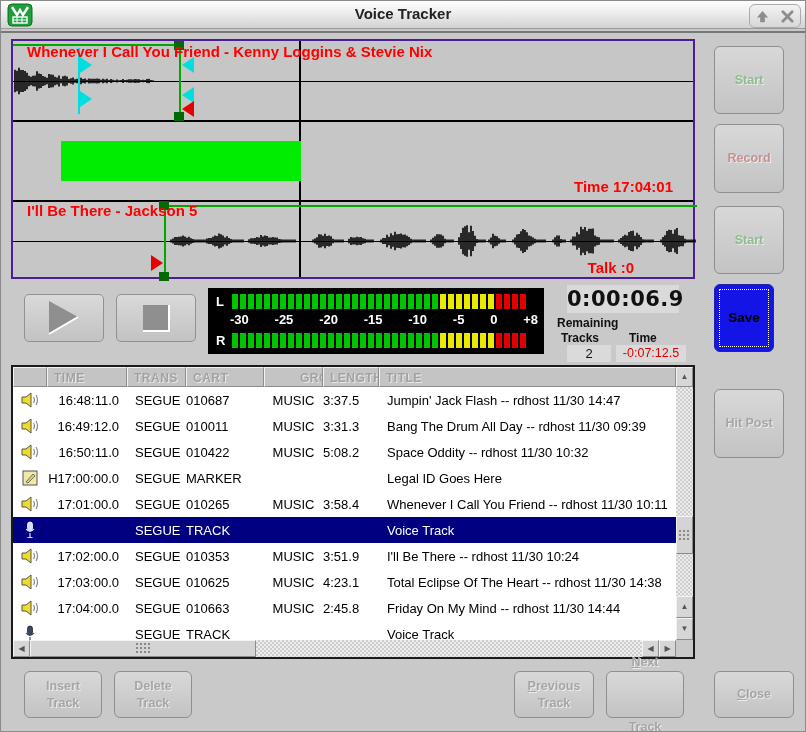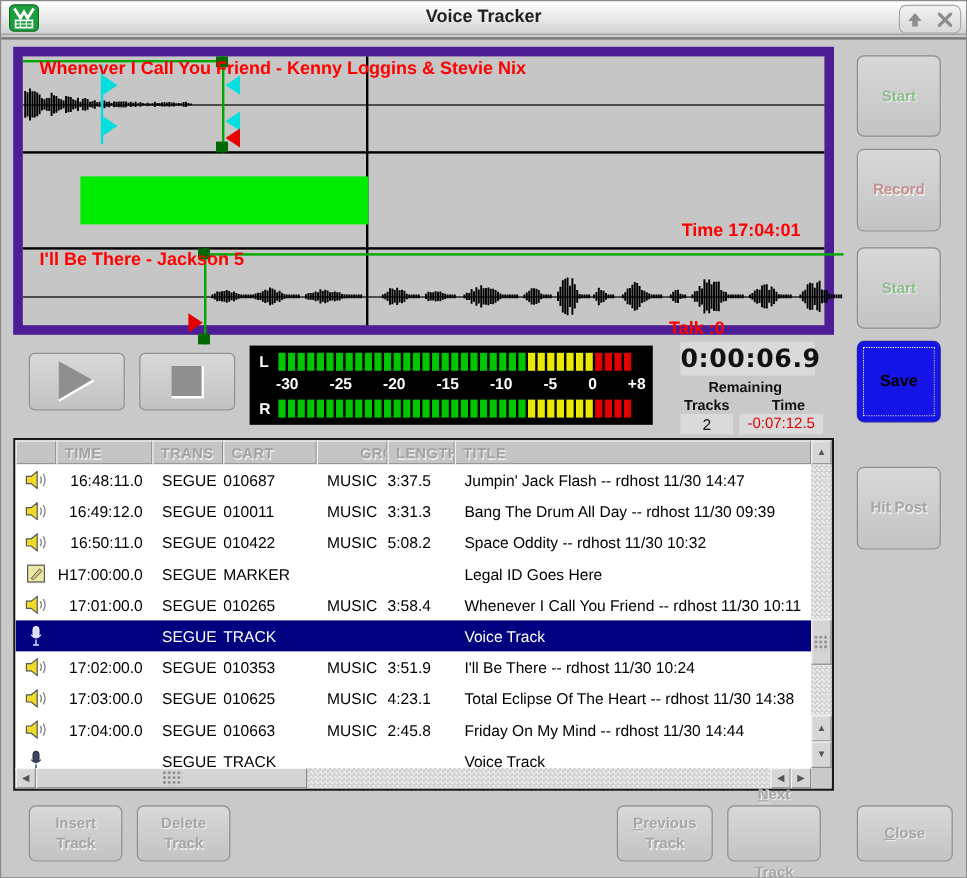--- a/index.html
+++ b/index.html
@@ -10,21 +10,21 @@
   #titlebar{position:absolute;left:0;top:0;width:100%;height:28px;
     background:linear-gradient(#fdfdfd,#efefef 40%,#d2d2d2);border-bottom:1px solid #9a9a9a;}
   #title-text{position:absolute;left:0;right:0;top:4px;text-align:center;font-weight:bold;font-size:15px;color:#222;}
   #app-icon{position:absolute;left:6px;top:2px;width:26px;height:24px;}
   #win-btns{position:absolute;right:4px;top:3px;width:52px;height:24px;background:linear-gradient(#ececec,#cwidth 0);
     background:linear-gradient(#f2f2f2,#d8d8d8);border:1px solid #aaa;border-radius:6px;display:flex;align-items:center;justify-content:space-around;}
   #win-btns svg{display:block;}
   #below-title{position:absolute;left:0;top:30px;width:100%;height:2px;background:#787878;}
 
   
-  #editor{position:absolute;left:10px;top:38px;width:684px;height:240px;background:#c6c6c6;border:8px solid #4c1d95;}
+  #editor{position:absolute;left:10px;top:38px;width:684px;height:240px;background:#c6c6c6;border:2px solid #4c1d95;}
   .hdiv{position:absolute;left:0;width:100%;height:2px;background:#000;}
   .axis{position:absolute;left:0;width:100%;height:1px;background:#000;}
   #vdiv{position:absolute;left:286px;top:0;width:2px;height:100%;background:#000;}
   .wave-svg{position:absolute;left:0;}
   .track-title{position:absolute;left:14px;font-weight:bold;font-size:15px;color:#f00;white-space:nowrap;z-index:5;}
   .red-label{position:absolute;font-weight:bold;font-size:15px;color:#f00;z-index:5;}
   .gline-h{position:absolute;height:2px;background:#00a800;z-index:3;}
   .gline-v{position:absolute;width:2px;background:#00a800;z-index:3;}
   .gsq{position:absolute;width:10px;height:9px;background:#046804;z-index:4;}
   .tri{position:absolute;width:0;height:0;z-index:4;}
@@ -40,21 +40,21 @@
     background:linear-gradient(#d9d9d9,#c2c2c2);display:flex;align-items:center;justify-content:center;}
   #meter{position:absolute;left:207px;top:287px;width:336px;height:66px;background:#000;}
   .mrow{position:absolute;left:8px;right:8px;height:15px;display:flex;align-items:center;}
   .mlabel{color:#fff;font-weight:bold;font-size:13px;width:16px;}
   .segs{display:flex;height:15px;flex:1;}
   .seg{width:6px;margin-right:2px;height:100%;}
   .seg.g{background:#00c400;}.seg.y{background:#e8e800;}.seg.r{background:#e00000;}
   #mscale{position:absolute;left:22px;right:6px;top:24px;height:17px;display:flex;justify-content:space-between;color:#fff;font-weight:bold;font-size:13px;}
   #time-display{position:absolute;left:566px;top:284px;width:112px;height:28px;background:#dadada;
     font-weight:bold;font-size:21px;color:#111;text-align:center;line-height:28px;letter-spacing:.5px;font-family:"DejaVu Sans",sans-serif;}
-  .remlabel{position:absolute;font-weight:bold;font-size:12px;color:#111;text-align:center;}
+  .remlabel{position:absolute;font-weight:bold;font-size:12px;color:#111;}
   .rembox{position:absolute;height:17px;background:#dadada;font-size:13px;text-align:center;line-height:17px;overflow:hidden;}
 
   
   #logtable{position:absolute;left:10px;top:364px;width:684px;height:294px;border:2px solid #1a1a1a;background:#fff;}
   #thead{position:absolute;left:0;top:0;width:663px;height:20px;display:flex;}
   .th{height:20px;background:#c4c4c4;border-top:1px solid #f2f2f2;border-left:1px solid #f2f2f2;
       border-right:1px solid #8d8d8d;border-bottom:1px solid #8d8d8d;
       font-size:12px;font-weight:bold;color:#a2a2a2;text-shadow:1px 1px 0 #e9e9e9;
       padding:3px 0 0 6px;letter-spacing:.5px;overflow:hidden;}
   #tbody{position:absolute;left:0;top:20px;width:663px;height:255px;background:#fff;overflow:hidden;}
@@ -144,21 +144,21 @@
 
     <div id="vt-block"></div>
     <div class="red-label" style="right:20px;top:137px;">Time 17:04:01</div>
 
     <div class="track-title" style="top:161px;">I'll Be There - Jackson 5</div>
     <div class="gline-h" style="left:151px;top:164px;width:533px;"></div>
     <div class="gline-v" style="left:151px;top:160px;height:80px;"></div>
     <div class="gsq" style="left:146px;top:160px;"></div>
     <div class="gsq" style="left:146px;top:231px;"></div>
     <div class="tri tri-r-red" style="left:138px;top:214px;"></div>
-    <div class="red-label" style="left:380px;top:218px;width:205px;text-align:right;">Talk :0</div>
+    <div class="red-label" style="left:416px;top:218px;width:205px;text-align:right;">Talk :0</div>
   </div>
 
   <div class="tbtn" style="left:23px;top:293px;">
     <svg width="34" height="36" viewBox="0 0 34 36">
       <polygon points="2,1 2,34 31,17" fill="#8f8f8f"></polygon>
       <line x1="2" y1="34" x2="31" y2="17" stroke="#fff" stroke-width="2"></line>
     </svg>
   </div>
   <div class="tbtn" style="left:115px;top:293px;">
     <svg width="30" height="30" viewBox="0 0 30 30">
@@ -273,21 +273,21 @@
 
   <div class="btn dis-green" style="left:713px;top:45px;width:70px;height:68px;">
       <span>Start</span>
     </div>
   <div class="btn dis-red" style="left:713px;top:123px;width:70px;height:69px;">
       <span>Record</span>
     </div>
   <div class="btn dis-green" style="left:713px;top:205px;width:70px;height:68px;">
       <span>Start</span>
     </div>
-  <div class="btn" id="btn-save" style="left:713px;top:283px;width:70px;height:68px;">
+  <div class="btn" id="btn-save" style="left:713px;top:283px;width:60px;height:68px;">
       <span>Save</span>
     </div>
   <div class="btn dis-gray" style="left:713px;top:388px;width:70px;height:69px;">
       <span>Hit Post</span>
     </div>
 
   <div id="logtable">
     <div id="thead">
       <div class="th" style="width:34px;"></div>
       <div class="th" style="width:80px;">TIME</div>

